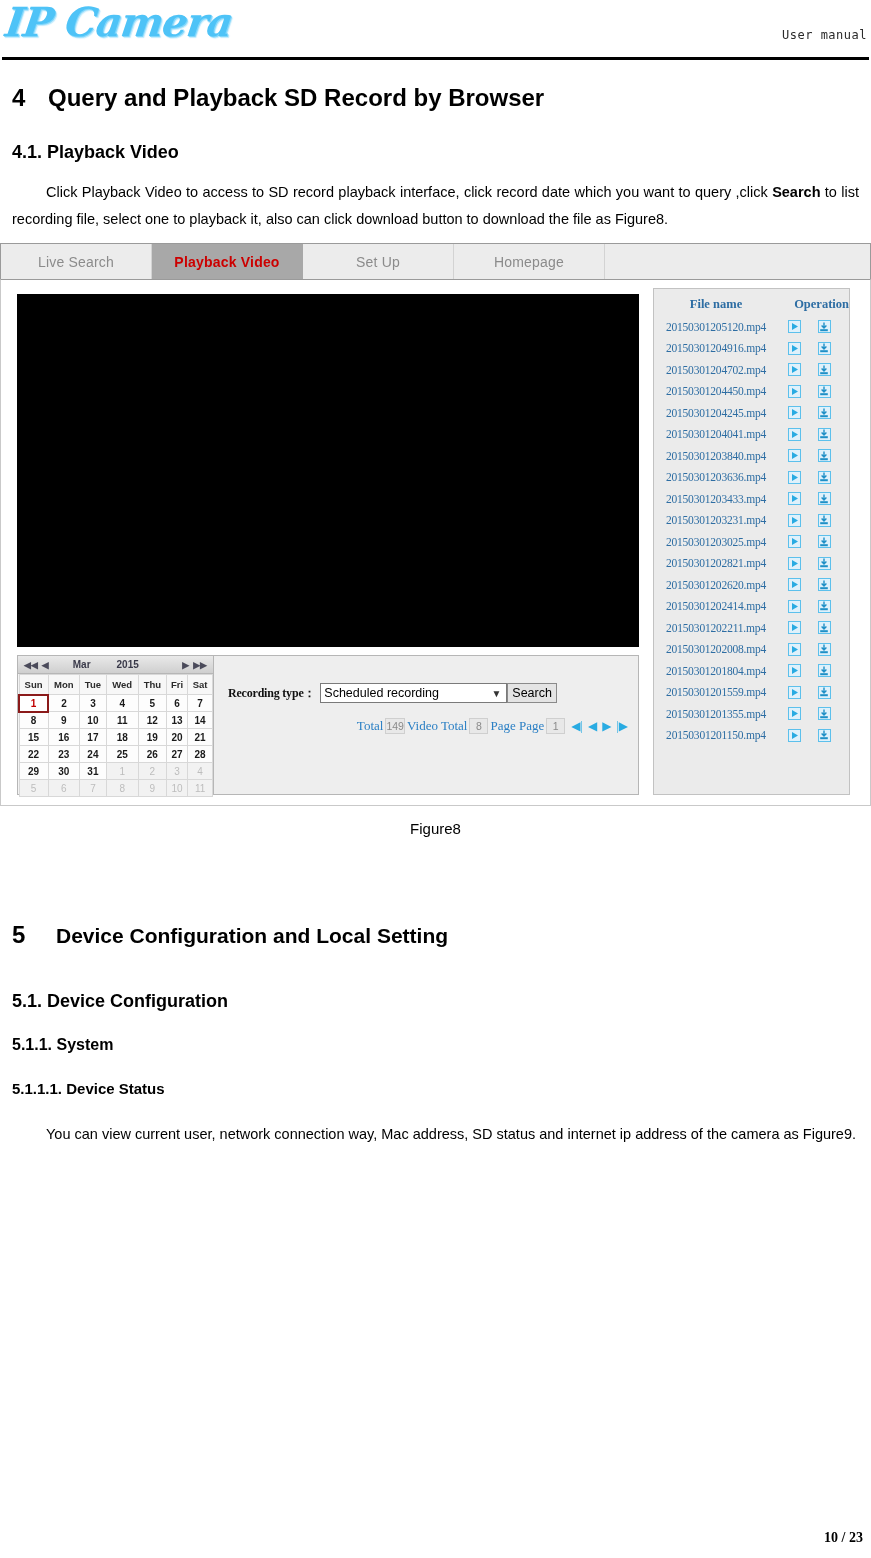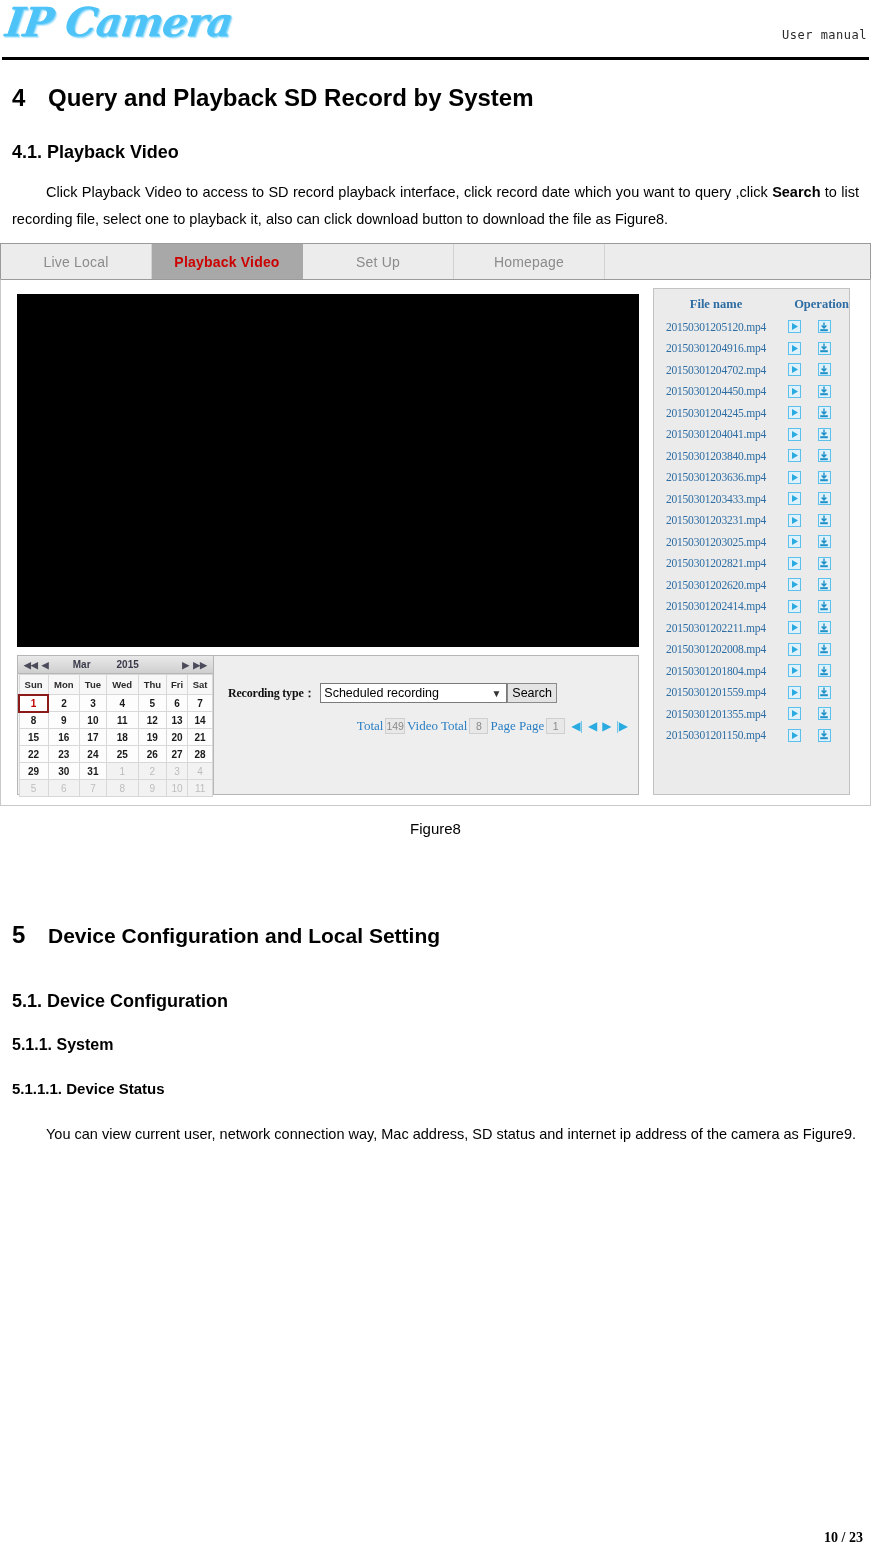--- a/index.html
+++ b/index.html
@@ -353,33 +353,33 @@
 </head>
 <body>
 
 <div class="page-header">
   <div class="logo">IP Camera</div>
   <div class="manual-label">User manual</div>
   <div class="header-rule"></div>
 </div>
 
 <div class="h1">
-  <span class="num">4</span><span>Query and Playback SD Record by System</span>
+  <span class="num">4</span><span>Query and Playback SD Record by Browser</span>
 </div>
 
 <div class="h2">4.1. Playback Video</div>
 
 <p class="body">
   <span>Click Playback Video to access to SD record playback interface, click record date which you want to query ,click </span><b>Search</b><span> to list recording file, select one to playback it, also can click download button to download the file as Figure8.</span>
 </p>
 
 <div class="app-shot">
 
   <div class="tabbar">
-    <div class="tab">Live Local</div>
+    <div class="tab">Live Search</div>
     <div class="tab active">Playback Video</div>
     <div class="tab">Set Up</div>
     <div class="tab">Homepage</div>
     <div class="tab filler"></div>
   </div>
 
   <div class="panel">
 
     <div class="left-col">
 
@@ -823,21 +823,21 @@
           </div>
         </div>
     </div>
 
   </div>
 </div>
 
 <div class="fig-caption">Figure8</div>
 
 <div class="h1" style="margin-top:84px;">
-  <span class="num">5</span><span style="font-size:21px;">Device Configuration and Local Setting</span>
+  <span class="num">5</span><span style="font-size:21px;margin-left:8px;">Device Configuration and Local Setting</span>
 </div>
 
 <div class="h2" style="margin-top:42px;">5.1. Device Configuration</div>
 <div class="h3" style="margin-top:24px;">5.1.1.  System</div>
 <div class="h4" style="margin-top:26px;">5.1.1.1. Device Status</div>
 
 <p class="body" style="margin-top:24px;">You can view current user, network connection way, Mac address, SD status and internet ip address of the camera as Figure9.</p>
 
 <div class="footer-page">10 / 23</div>
 

